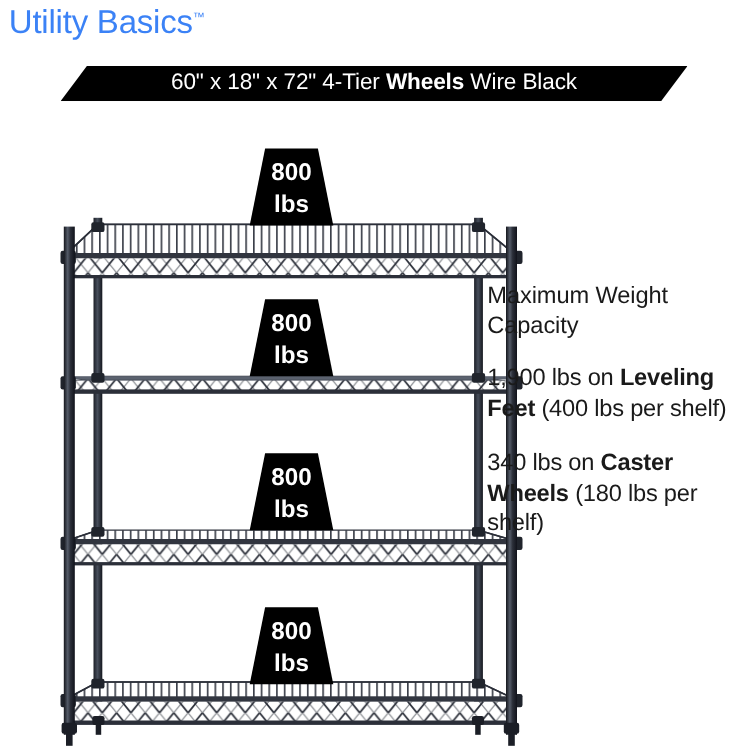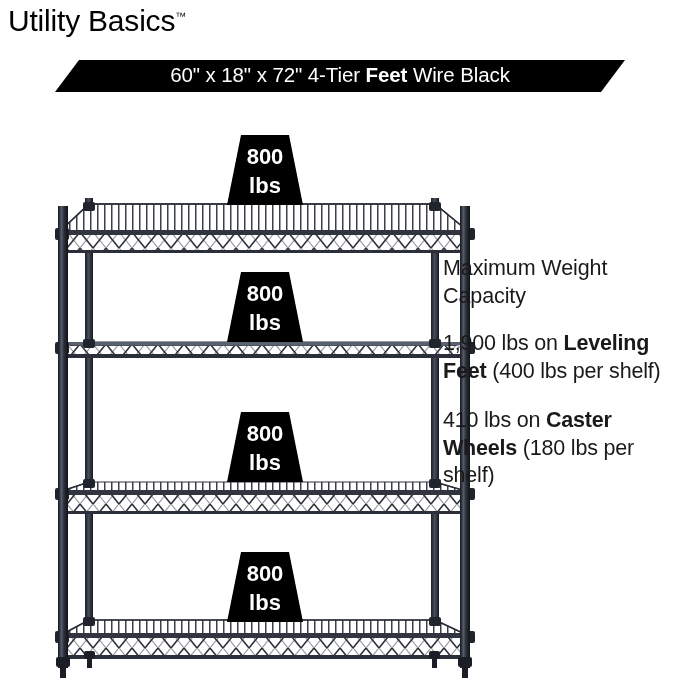--- a/index.html
+++ b/index.html
@@ -18,21 +18,21 @@
   }
 
   
   #brand-title {
     position: absolute;
     left: 8px;
     top: 4px;
     font-size: 30px;
     font-weight: 300;
     letter-spacing: -0.2px;
-    color: #000000;
+    color: #3b82f6;
     white-space: nowrap;
   }
   #brand-title .tm {
     font-size: 11px;
     vertical-align: super;
     letter-spacing: 0;
   }
 
   
   #banner {
@@ -96,21 +96,21 @@
   }
   .capacity-line b { font-weight: 700; }
   .capacity-line:last-child { margin-bottom: 0; }
 </style>
 </head>
 <body>
 
 <div id="brand-title"><span>Utility Basics</span><span class="tm">™</span></div>
 
 <div id="banner">
-  <div id="banner-text"><span>60" x 18" x 72" 4-Tier </span><b>Feet</b><span> Wire Black</span></div>
+  <div id="banner-text"><span>60" x 18" x 72" 4-Tier </span><b>Wheels</b><span> Wire Black</span></div>
 </div>
 
 <div id="rack-figure">
 <svg id="rack-svg" viewBox="0 0 450 561" xmlns="http://www.w3.org/2000/svg">
   <defs>
 
     <pattern id="wirerun" width="7" height="10" patternUnits="userSpaceOnUse">
       <rect width="7" height="10" fill="#ffffff"></rect>
       <rect x="0" y="0" width="1.5" height="10" fill="#3b3f49"></rect>
     </pattern>
@@ -235,14 +235,14 @@
     <text x="224" y="490" text-anchor="middle" font-family="Liberation Sans, sans-serif" font-size="22" font-weight="700" fill="#ffffff">lbs</text>
   </g>
 </svg>
 </div>
 
 <div id="capacity-panel">
   <div id="capacity-heading">Maximum Weight Capacity</div>
 
   <p class="capacity-line"><span>1,900 lbs on </span><b>Leveling Feet</b><span> (400 lbs per shelf)</span></p>
 
-  <p class="capacity-line"><span>410 lbs on </span><b>Caster Wheels</b><span> (180 lbs per shelf)</span></p>
+  <p class="capacity-line"><span>340 lbs on </span><b>Caster Wheels</b><span> (180 lbs per shelf)</span></p>
 </div>
 
 </body></html>

